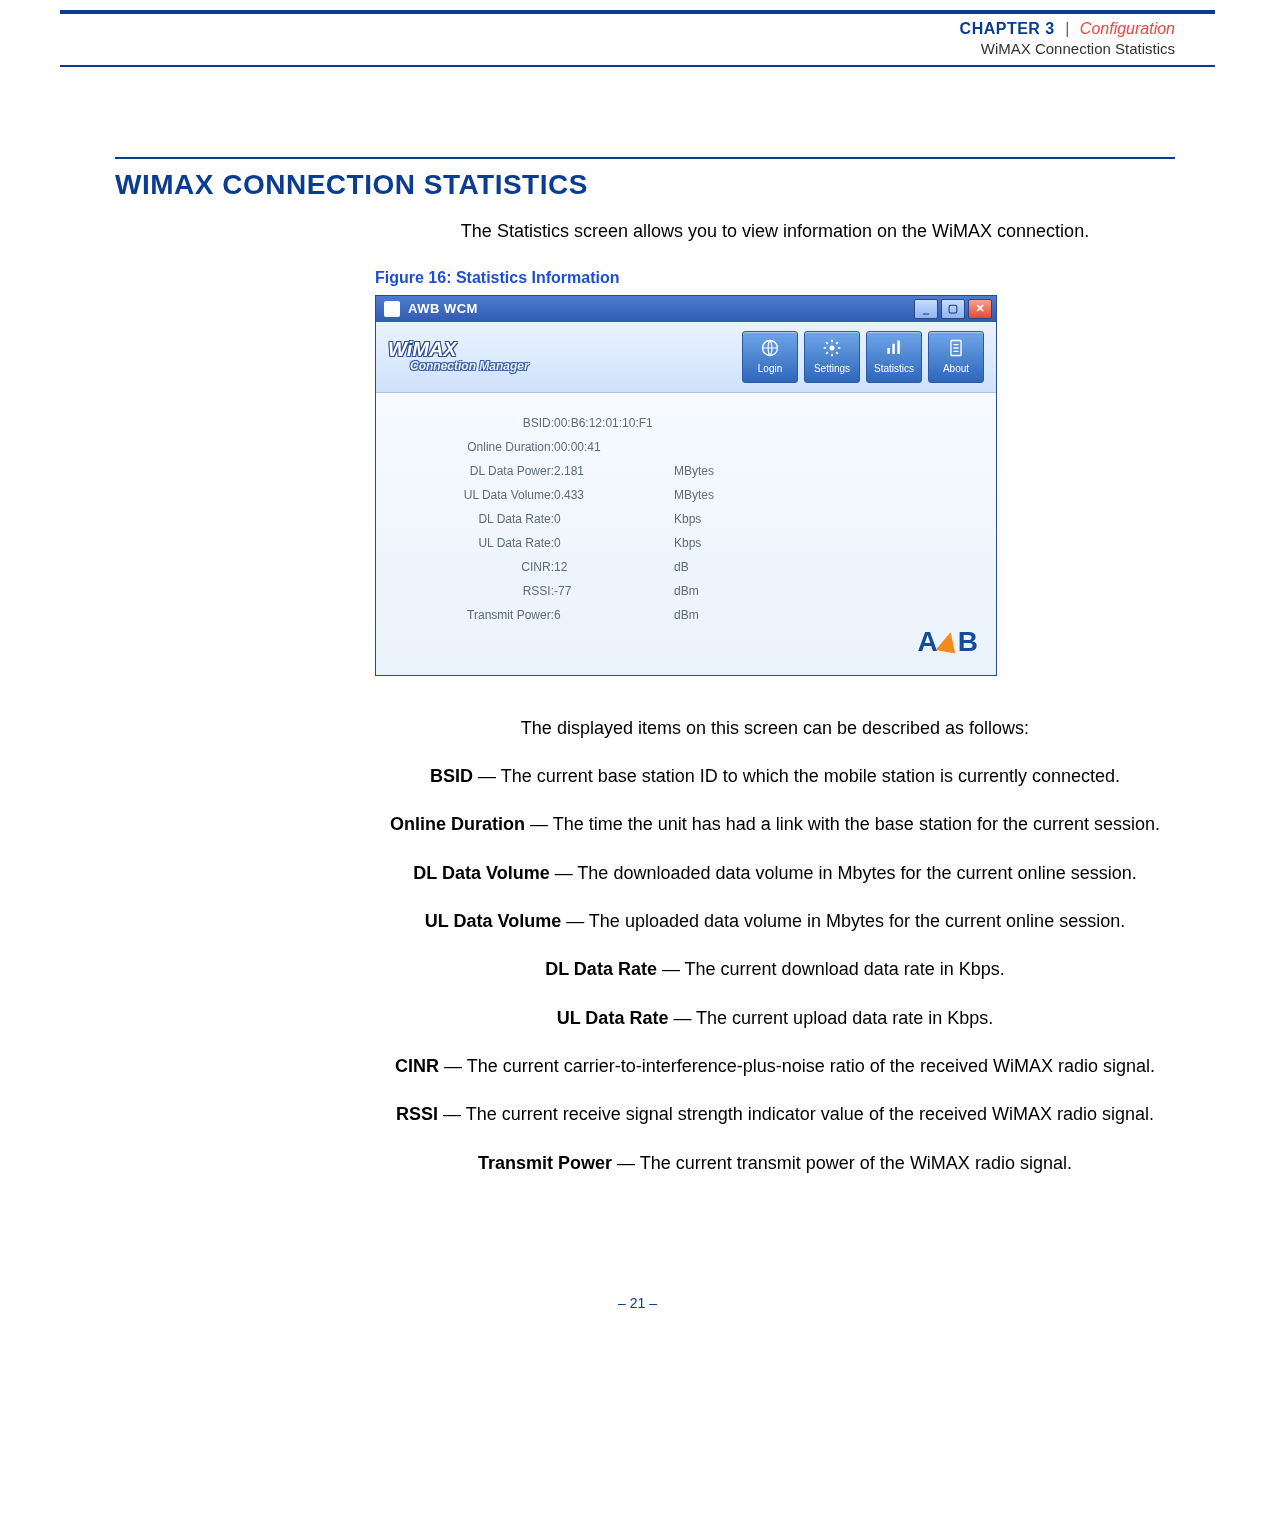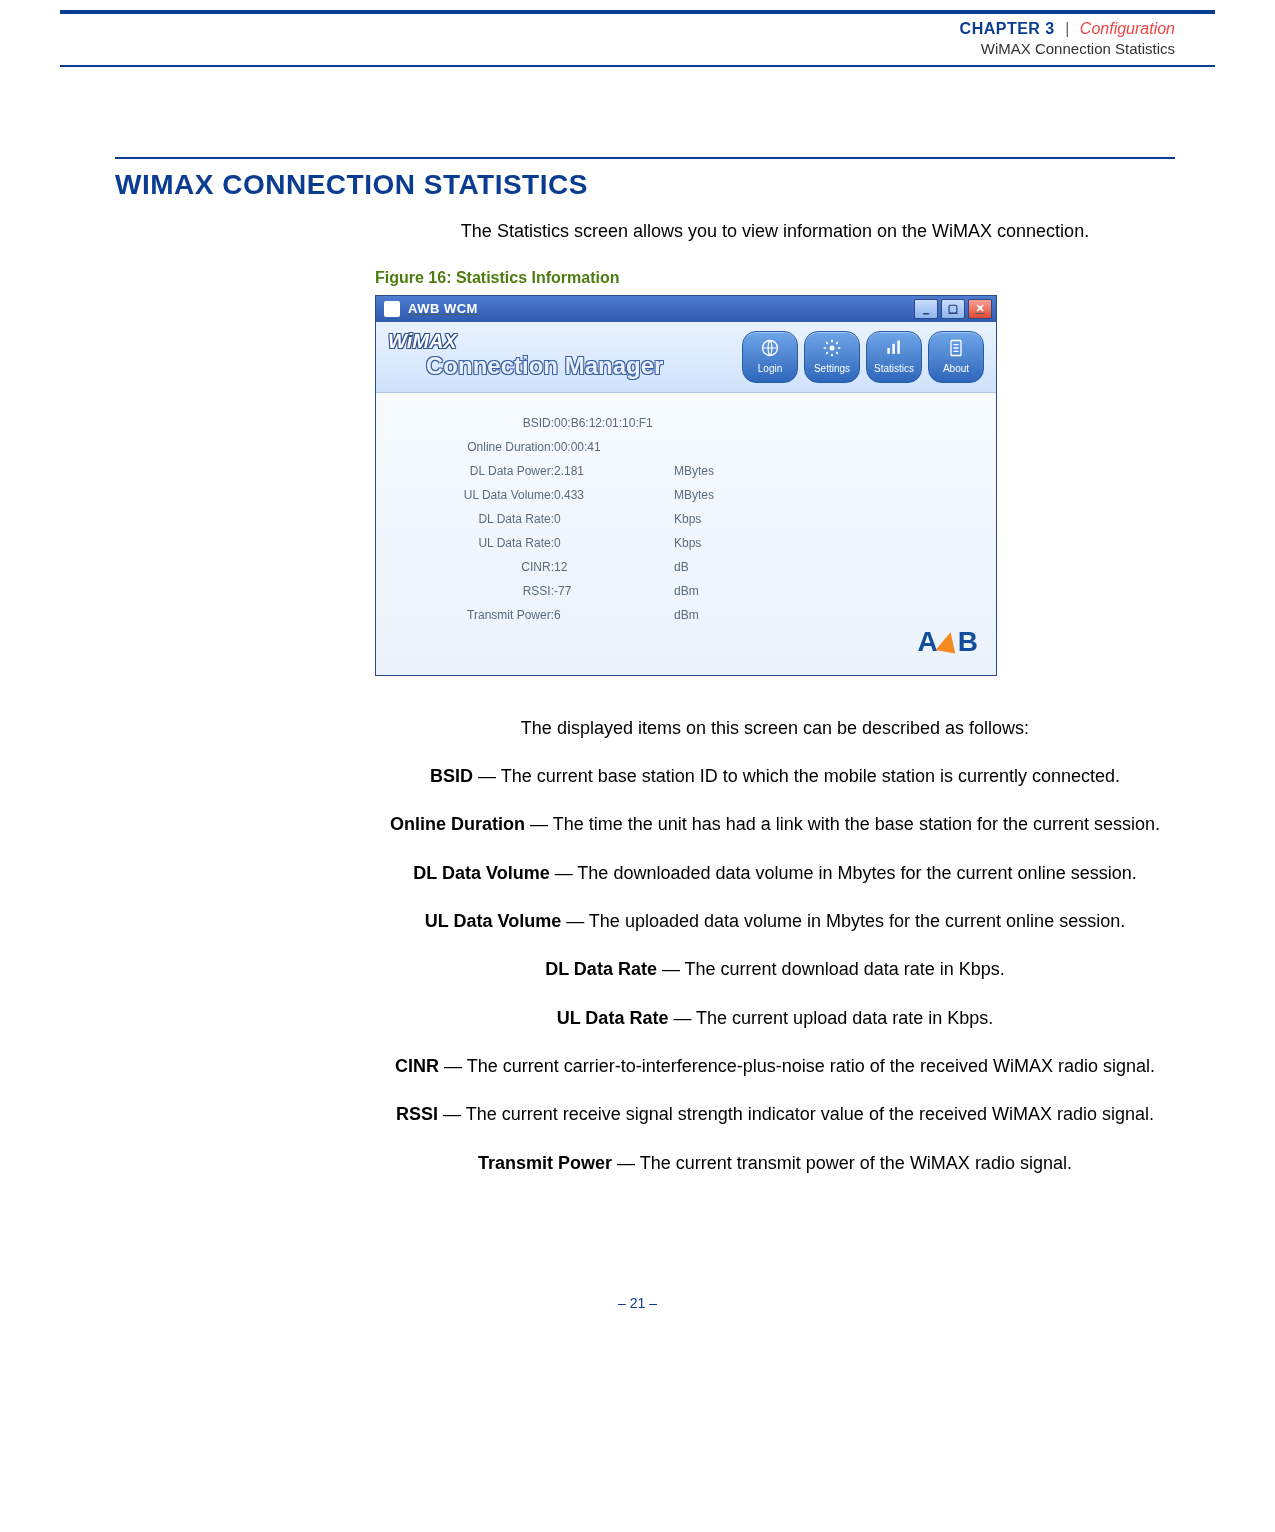--- a/index.html
+++ b/index.html
@@ -73,21 +73,21 @@
   .body {
     margin-left: 260px;
     font-size: 18px;
     line-height: 1.35;
   }
   .body p {
     margin: 0 0 24px 0;
     text-align: center;
   }
   .fig-cap {
-    color: #4d7c0f;
+    color: #1d4ed8;
     font-weight: bold;
     font-size: 16px;
     margin: 4px 0 6px 0;
   }
   .fig {
     width: 620px;
     border: 1px solid #2b4a8f;
     background: linear-gradient(#cfe0f5, #e9f2fb 40%, #f6fbff);
     font-family: Arial, sans-serif;
     font-size: 12px;
@@ -95,21 +95,20 @@
     margin-bottom: 40px;
     overflow: hidden;
   }
   .titlebar {
     height: 26px;
     background: linear-gradient(#4e7ccf, #2f5bb0);
     display: flex;
     align-items: center;
     justify-content: space-between;
     padding: 0 4px 0 8px;
-    text-decoration: underline;
   }
   .titlebar .app-ico {
     width: 16px; height: 16px; background:#fff; border-radius:2px; margin-right:8px;
     display:inline-block;
   }
   .titlebar .tlabel { color:#fff; font-weight:bold; font-size:13px; flex:1; letter-spacing:0.5px;}
   .win-ctrls { display:flex; gap:3px; }
   .win-btn {
     width:22px; height:18px; border:1px solid #2a4a86; background:linear-gradient(#c9ddff,#8fb4ef);
     border-radius:2px; display:flex; align-items:center; justify-content:center;
@@ -124,27 +123,27 @@
   }
   .brand { flex:1; }
   .brand .wimax {
     font-family: Arial, sans-serif;
     font-size:20px; font-weight:bold; color:#fff;
     text-shadow: 1px 1px 0 #2c4d8d, -1px -1px 0 #2c4d8d, 1px -1px 0 #2c4d8d, -1px 1px 0 #2c4d8d; font-style:italic;
     line-height:0.9;
   }
   .brand .cmgr {
     font-family: Arial, sans-serif;
-    font-size:24px; font-weight:bold; color:#e9f0fb;
-    text-shadow: 1px 1px 0 #3a5fa4, -1px -1px 0 #3a5fa4, 1px -1px 0 #3a5fa4, -1px 1px 0 #3a5fa4; 
-    margin-left:38px;
+    font-size:12px; font-weight:bold; color:#e9f0fb;
+    text-shadow: 1px 1px 0 #3a5fa4, -1px -1px 0 #3a5fa4, 1px -1px 0 #3a5fa4, -1px 1px 0 #3a5fa4; font-style:italic;
+    margin-left:22px;
   }
   .nav { display:flex; gap:6px; }
   .nav-btn {
-    width:54px; height:50px; border-radius:14px;
+    width:54px; height:50px; border-radius:3px;
     background:linear-gradient(#6fa6e8,#2e66bb);
     border:1px solid #2a5aa6; color:#fff; font-size:10px;
     display:flex; flex-direction:column; align-items:center; justify-content:center; gap:4px;
     box-shadow: inset 0 1px 0 rgba(255,255,255,0.4);
   }
   .nav-btn svg { width:20px; height:20px; }
   .stats-body {
     background: linear-gradient(#f7fbff 0%, #eaf2fb 100%);
     padding: 18px 18px 14px 18px;
     position:relative;

